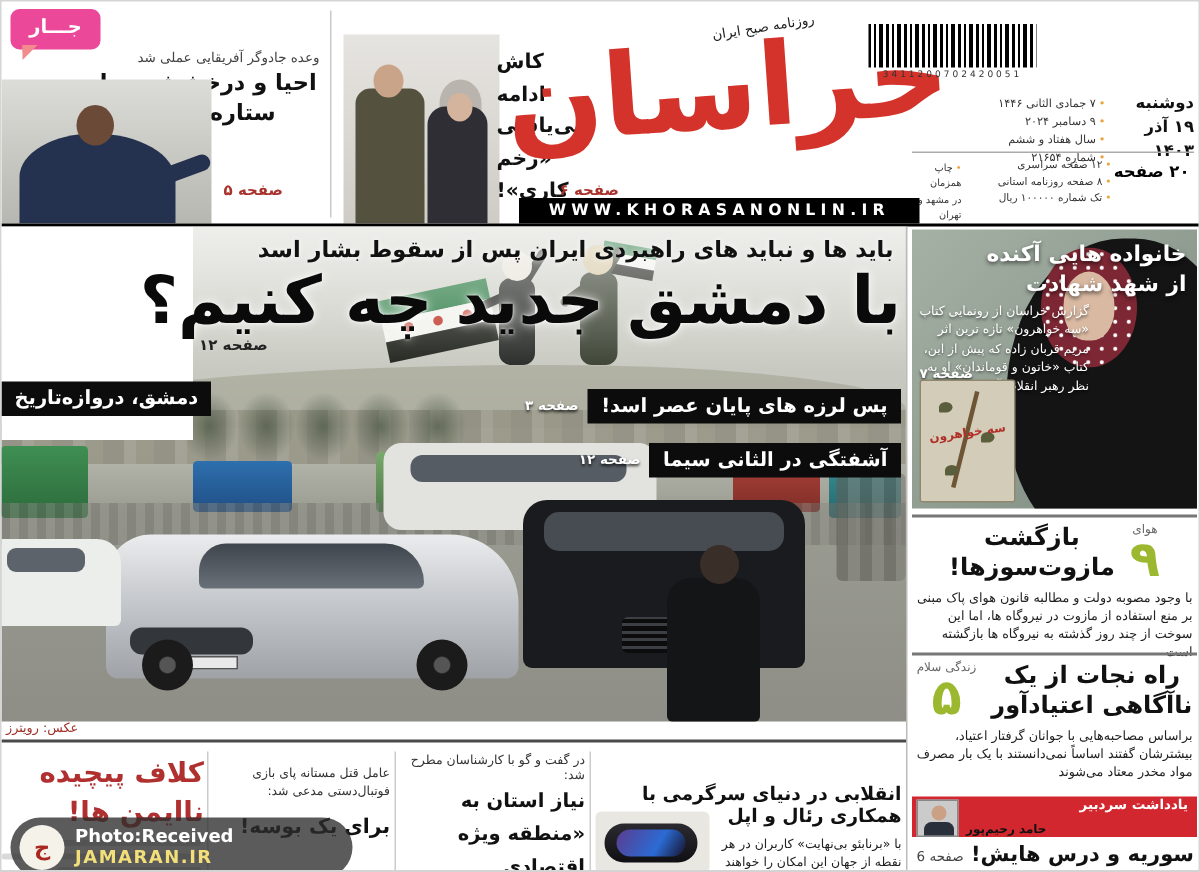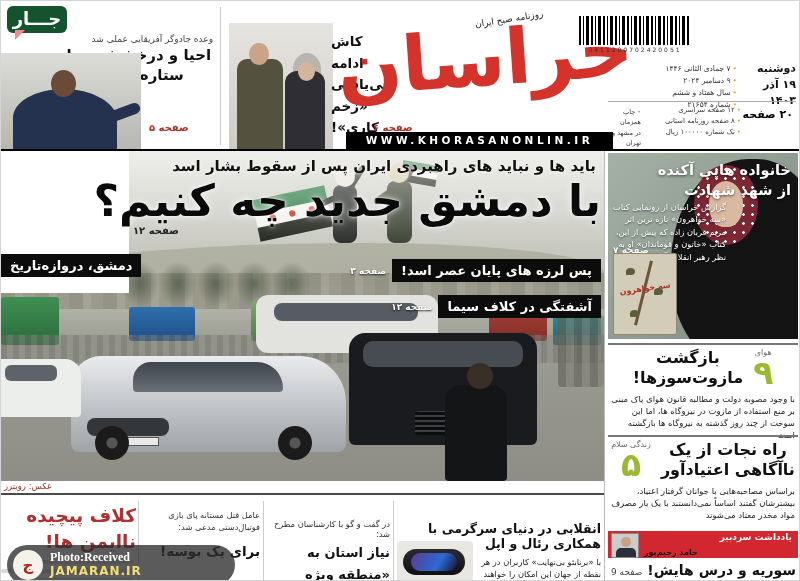--- a/index.html
+++ b/index.html
@@ -2,22 +2,22 @@
 <html dir="rtl" lang="fa"><head>
 <meta charset="utf-8">
 <style>
   * { margin:0; padding:0; box-sizing:border-box; }
   body { background:#888; font-family:"DejaVu Sans", sans-serif; }
   .page { position:relative; width:800px; height:581px; background:#fff; margin:0 auto;
           overflow:hidden; border:1px solid #d5d5d5; direction:rtl; }
   .abs { position:absolute; }
 
   
-  .bubble { left:6px; top:5px; width:60px; height:27px; background:#14532d; border-radius:6px;
-            color:#fff; font-weight:bold; font-size:18px; text-align:center; line-height:26px; }
+  .bubble { left:6px; top:5px; width:60px; height:27px; background:#ec4899; border-radius:6px;
+            color:#fff; font-weight:bold; font-size:13px; text-align:center; line-height:26px; }
   .bubble:after { content:""; position:absolute; left:8px; bottom:-7px; border:5px solid transparent;
                   border-top-color:#f28b8b; border-left-color:#f28b8b; }
   .sA-kicker { left:50px; top:33px; width:162px; font-size:9px; color:#444; text-align:right; }
   .sA-title  { left:48px; top:45px; width:166px; font-size:15px; font-weight:800; color:#111;
                text-align:left; line-height:1.3; }
   .sA-page, .sB-page { font-size:10px; font-weight:bold; color:#a8332c; }
   .sA-page { left:148px; top:121px; }
   .sB-page { left:372px; top:121px; width:44px; text-align:left; }
   .coach { left:0; top:52px; width:140px; height:96px; background:linear-gradient(#dcdcd8,#b7b7b1); overflow:hidden; }
   .coach-body { position:absolute; left:12px; bottom:0; width:104px; height:60px; background:#24324f; border-radius:48% 52% 0 0; }
@@ -157,37 +157,37 @@
   .bd1 { left:137px; } .bd2 { left:262px; } .bd3 { left:392px; }
   .tech { left:396px; top:498px; width:204px; }
   .tech-title { margin-top:22px; font-size:12.5px; font-weight:900; color:#111; text-align:right; }
   .tech-body { margin-top:5px; margin-left:80px; font-size:8.3px; color:#222; text-align:right; line-height:1.5; }
   .tech-photo { position:absolute; left:0; top:42px; width:76px; height:41px; background:#e9e7e2; border-radius:4px; overflow:hidden; }
   .goggles { position:absolute; left:6px; top:8px; width:62px; height:26px;
              background:linear-gradient(#2a2a30,#101014); border-radius:13px; }
   .lens { position:absolute; left:8px; top:4px; width:46px; height:18px; border-radius:9px;
           background:linear-gradient(120deg,#5a3d8f,#2b6bd4 60%,#17122a); }
   .economy { left:265px; top:498px; width:124px; text-align:right; }
-  .eco-kicker { margin-top:20px; font-size:8.3px; color:#333; }
+  .eco-kicker { margin-top:2px; font-size:8.3px; color:#333; }
   .eco-title { margin-top:3px; font-size:13px; font-weight:900; color:#111; line-height:1.7; }
   .crime { left:141px; top:498px; width:118px; text-align:right; }
   .crime-kicker { margin-top:10px; font-size:8.3px; color:#333; line-height:1.5; }
   .crime-title { margin-top:7px; font-size:13.5px; font-weight:900; color:#111; line-height:1.6; }
   .unsafe { left:2px; top:498px; width:133px; text-align:right; }
   .unsafe-title { margin-top:4px; font-size:18.5px; font-weight:900; color:#b03030; line-height:1.4; }
   .ghost { height:4px; background:#d9d9d9; border-radius:2px; margin:5px 2px 0 2px; }
   .g1 { width:92%; } .g2 { width:100%; } .g3 { width:72%; }
 
   .watermark { left:6px; top:544px; width:228px; height:40px; background:rgba(45,45,45,.78);
                border-radius:20px; display:flex; align-items:center; direction:ltr; z-index:9; padding:0 6px; }
   .wm-circle { width:30px; height:30px; border-radius:50%; background:#f5f2ea; margin-right:7px;
                display:flex; align-items:center; justify-content:center; color:#a8271f;
                font-weight:900; font-size:15px; flex:0 0 auto; }
   .wm-text { display:flex; flex-direction:column; line-height:1.15; }
-  .wm-l1 { color:#fff; font-weight:bold; font-size:12px;font-family:Liberation Serif, serif; }
+  .wm-l1 { color:#fff; font-weight:bold; font-size:12px; }
   .wm-l2 { color:#f2df7a; font-weight:bold; font-size:12px; letter-spacing:1px; }
 </style>
 </head>
 <body>
 
 <div class="page">
 
   <div class="abs bubble">جـــار</div>
 
   <div class="abs sA-kicker">وعده جادوگر آفریقایی عملی شد</div>
@@ -313,21 +313,21 @@
     <div class="lead-headline">با دمشق جدید چه کنیم؟</div>
     <div class="lead-page">صفحه ۱۲</div>
 
     <div class="pbar bar-l1">دمشق، دروازه‌تاریخ</div>
 
     <div class="rbar-wrap r1">
       <div class="pbar">پس لرزه های پایان عصر اسد!</div>
       <div class="pref">صفحه ۳</div>
     </div>
     <div class="rbar-wrap r2">
-      <div class="pbar">آشفتگی در کلاف سیما</div>
+      <div class="pbar">آشفتگی در الثانی سیما</div>
       <div class="pref">صفحه ۱۲</div>
     </div>
   </div>
 
   <div class="abs photo-credit">عکس: رویترز</div>
   <div class="abs main-rule"></div>
   <div class="abs vdiv col-vdiv"></div>
 
   <div class="abs feature">
     <div class="chador"></div>
@@ -381,21 +381,21 @@
   </div>
 
   <div class="abs editor">
     <div class="ed-bar">یادداشت سردبیر</div>
     <div class="ed-avatar">
       <div class="av-head"></div>
       <div class="av-suit"></div>
     </div>
     <div class="ed-author">حامد رحیم‌پور</div>
     <div class="ed-title">سوریه و درس هایش!</div>
-    <div class="ed-page">صفحه 9</div>
+    <div class="ed-page">صفحه 6</div>
   </div>
 
   <div class="abs vdiv bvdiv bd1"></div>
   <div class="abs vdiv bvdiv bd2"></div>
   <div class="abs vdiv bvdiv bd3"></div>
 
   <div class="abs tech">
     <div class="tech-title">انقلابی در دنیای سرگرمی با همکاری رئال و اپل</div>
     <div class="tech-photo">
       <div class="goggles">

